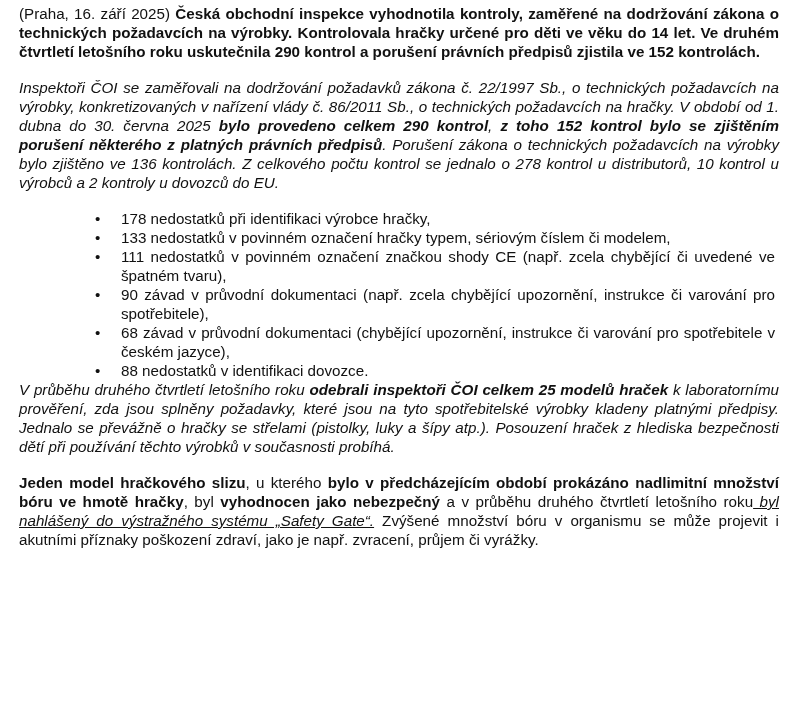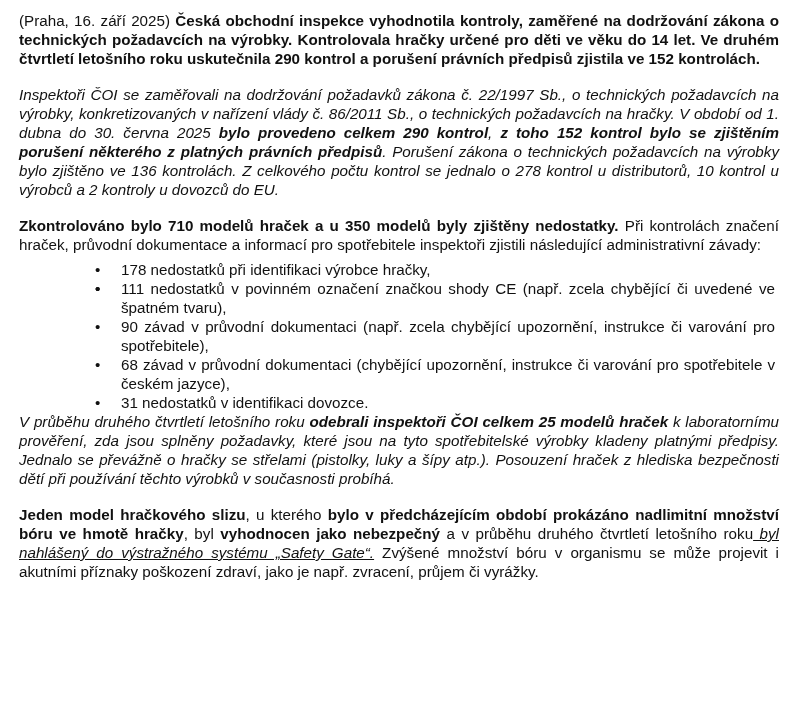--- a/index.html
+++ b/index.html
@@ -5,21 +5,21 @@
     html, body { margin: 0; padding: 0; background: #ffffff; }
     body {
       width: 793px;
       height: 709px;
       overflow: hidden;
       font-family: "Liberation Sans", sans-serif;
       color: #111111;
       font-size: 15.2px;
       line-height: 19px;
     }
-    .doc { padding: 11px 14px 0 19px; }
+    .doc { padding: 4px 14px 0 19px; }
     p { margin: 0; text-align: justify; }
     .p-lead { margin-bottom: 17px; }
     .p-gap { margin-bottom: 17px; font-style: italic; }
     .p-gap-big { margin-bottom: 36px; }
     b { font-weight: bold; }
     ul.bullets {
       list-style: none;
       margin: 6px 0 0 0;
       padding: 0 0 0 102px;
     }
@@ -45,31 +45,28 @@
 <div class="doc">
 
   <p class="p-lead">
     <span>(Praha, 16. září 2025) </span><b>Česká obchodní inspekce vyhodnotila kontroly, zaměřené na dodržování zákona o technických požadavcích na výrobky. Kontrolovala hračky určené pro děti ve věku do 14 let. Ve druhém čtvrtletí letošního roku uskutečnila 290 kontrol a porušení právních předpisů zjistila ve 152 kontrolách.</b>
   </p>
 
   <p class="p-gap">
     <span>Inspektoři ČOI se zaměřovali na dodržování požadavků zákona č. 22/1997 Sb., o technických požadavcích na výrobky, konkretizovaných v nařízení vlády č. 86/2011 Sb., o technických požadavcích na hračky. V období od 1. dubna do 30. června 2025 </span><b>bylo provedeno celkem 290 kontrol</b><span>, </span><b>z toho 152 kontrol bylo se zjištěním porušení některého z platných právních předpisů</b><span>. Porušení zákona o technických požadavcích na výrobky bylo zjištěno ve 136 kontrolách. Z celkového počtu kontrol se jednalo o 278 kontrol u distributorů, 10 kontrol u výrobců a 2 kontroly u dovozců do EU.</span>
   </p>
 
-  <p>
-    <b>Zkontrolováno bylo 710 modelů hraček a u 350 modelů byly zjištěny nedostatky.</b><span> Při kontrolách značení hraček, průvodní dokumentace a informací pro spotřebitele inspektoři zjistili následující administrativní závady:</span>
-  </p>
 
   <ul class="bullets p-gap-big">
     <li><span class="dot">•</span><span>178 nedostatků při identifikaci výrobce hračky,</span></li>
-    <li><span class="dot">•</span></li>
+    <li><span class="dot">•</span><span>133 nedostatků v povinném označení hračky typem, sériovým číslem či modelem,</span></li>
     <li><span class="dot">•</span><span>111 nedostatků v povinném označení značkou shody CE (např. zcela chybějící či uvedené ve špatném tvaru),</span></li>
     <li><span class="dot">•</span><span>90 závad v průvodní dokumentaci (např. zcela chybějící upozornění, instrukce či varování pro spotřebitele),</span></li>
     <li><span class="dot">•</span><span>68 závad v průvodní dokumentaci (chybějící upozornění, instrukce či varování pro spotřebitele v českém jazyce),</span></li>
-    <li><span class="dot">•</span><span>31 nedostatků v identifikaci dovozce.</span></li>
+    <li><span class="dot">•</span><span>88 nedostatků v identifikaci dovozce.</span></li>
   </ul>
 
   <p class="p-gap">
     <span>V průběhu druhého čtvrtletí letošního roku </span><b>odebrali inspektoři ČOI celkem 25 modelů hraček</b><span> k laboratornímu prověření, zda jsou splněny požadavky, které jsou na tyto spotřebitelské výrobky kladeny platnými předpisy. Jednalo se převážně o hračky se střelami (pistolky, luky a šípy atp.). Posouzení hraček z hlediska bezpečnosti dětí při používání těchto výrobků v současnosti probíhá.</span>
   </p>
 
   <p>
     <b>Jeden model hračkového slizu</b><span>, u kterého </span><b>bylo v předcházejícím období prokázáno nadlimitní množství bóru ve hmotě hračky</b><span>, byl </span><b>vyhodnocen jako nebezpečný</b><span> a v průběhu druhého čtvrtletí letošního roku</span><span class="link-text"> byl nahlášený do výstražného systému „Safety Gate“.</span><span> Zvýšené množství bóru v organismu se může projevit i akutními příznaky poškození zdraví, jako je např. zvracení, průjem či vyrážky.</span>
   </p>
 

